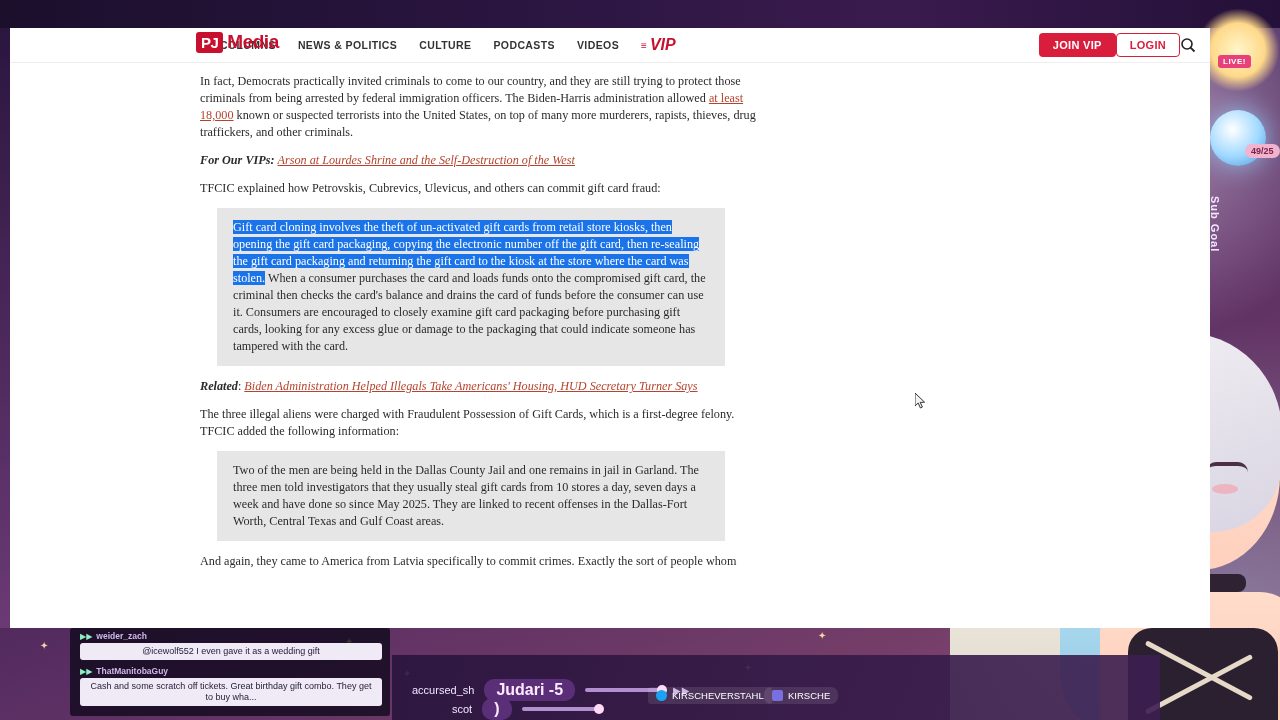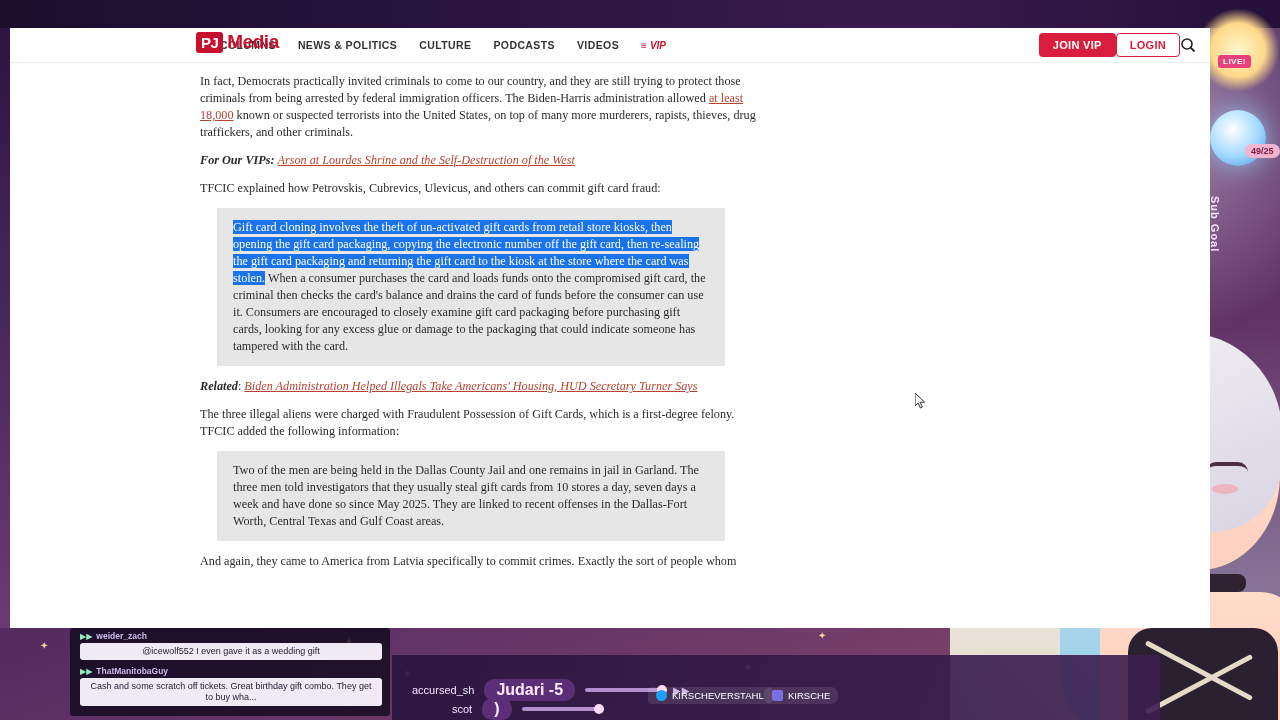--- a/index.html
+++ b/index.html
@@ -128,21 +128,21 @@
     position:absolute;left:186px;top:3px;display:flex;align-items:center;gap:4px;
   }
   .logo-pj{
     background:#c8102e;color:#fff;font-weight:bold;font-size:15px;
     padding:2px 5px;border-radius:3px;letter-spacing:-.5px;
   }
   .logo-media{color:#c8102e;font-weight:bold;font-size:19px;letter-spacing:-.5px;}
   .nav-item{
     font-size:10.5px;font-weight:bold;color:#333;letter-spacing:.4px;cursor:pointer;
   }
-  .nav-vip{color:#c8102e;font-style:italic;font-weight:bold;font-size:10px;}
+  .nav-vip{color:#c8102e;font-style:italic;font-weight:bold;font-size:16px;}
   .hdr-right{margin-left:auto;display:flex;align-items:center;gap:0;}
   .btn-join{
     background:#d81e3c;color:#fff;font-size:11px;font-weight:bold;
     padding:6px 14px;border-radius:4px;border:none;cursor:pointer;letter-spacing:.3px;
   }
   .btn-login{
     background:#fff;color:#d81e3c;font-size:11px;font-weight:bold;
     padding:5px 13px;border-radius:4px;border:1px solid #d81e3c;cursor:pointer;letter-spacing:.3px;
   }
   .search-icon{width:16px;height:16px;cursor:pointer;}

